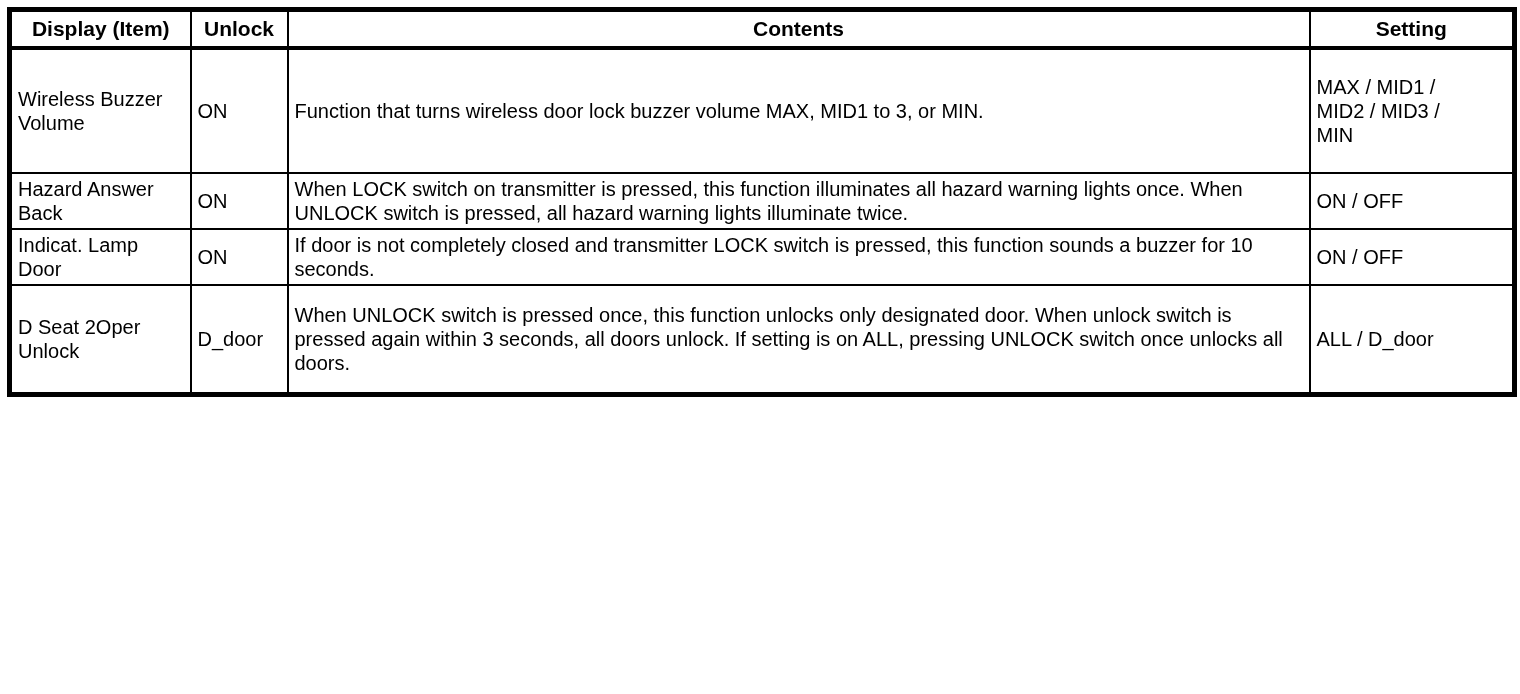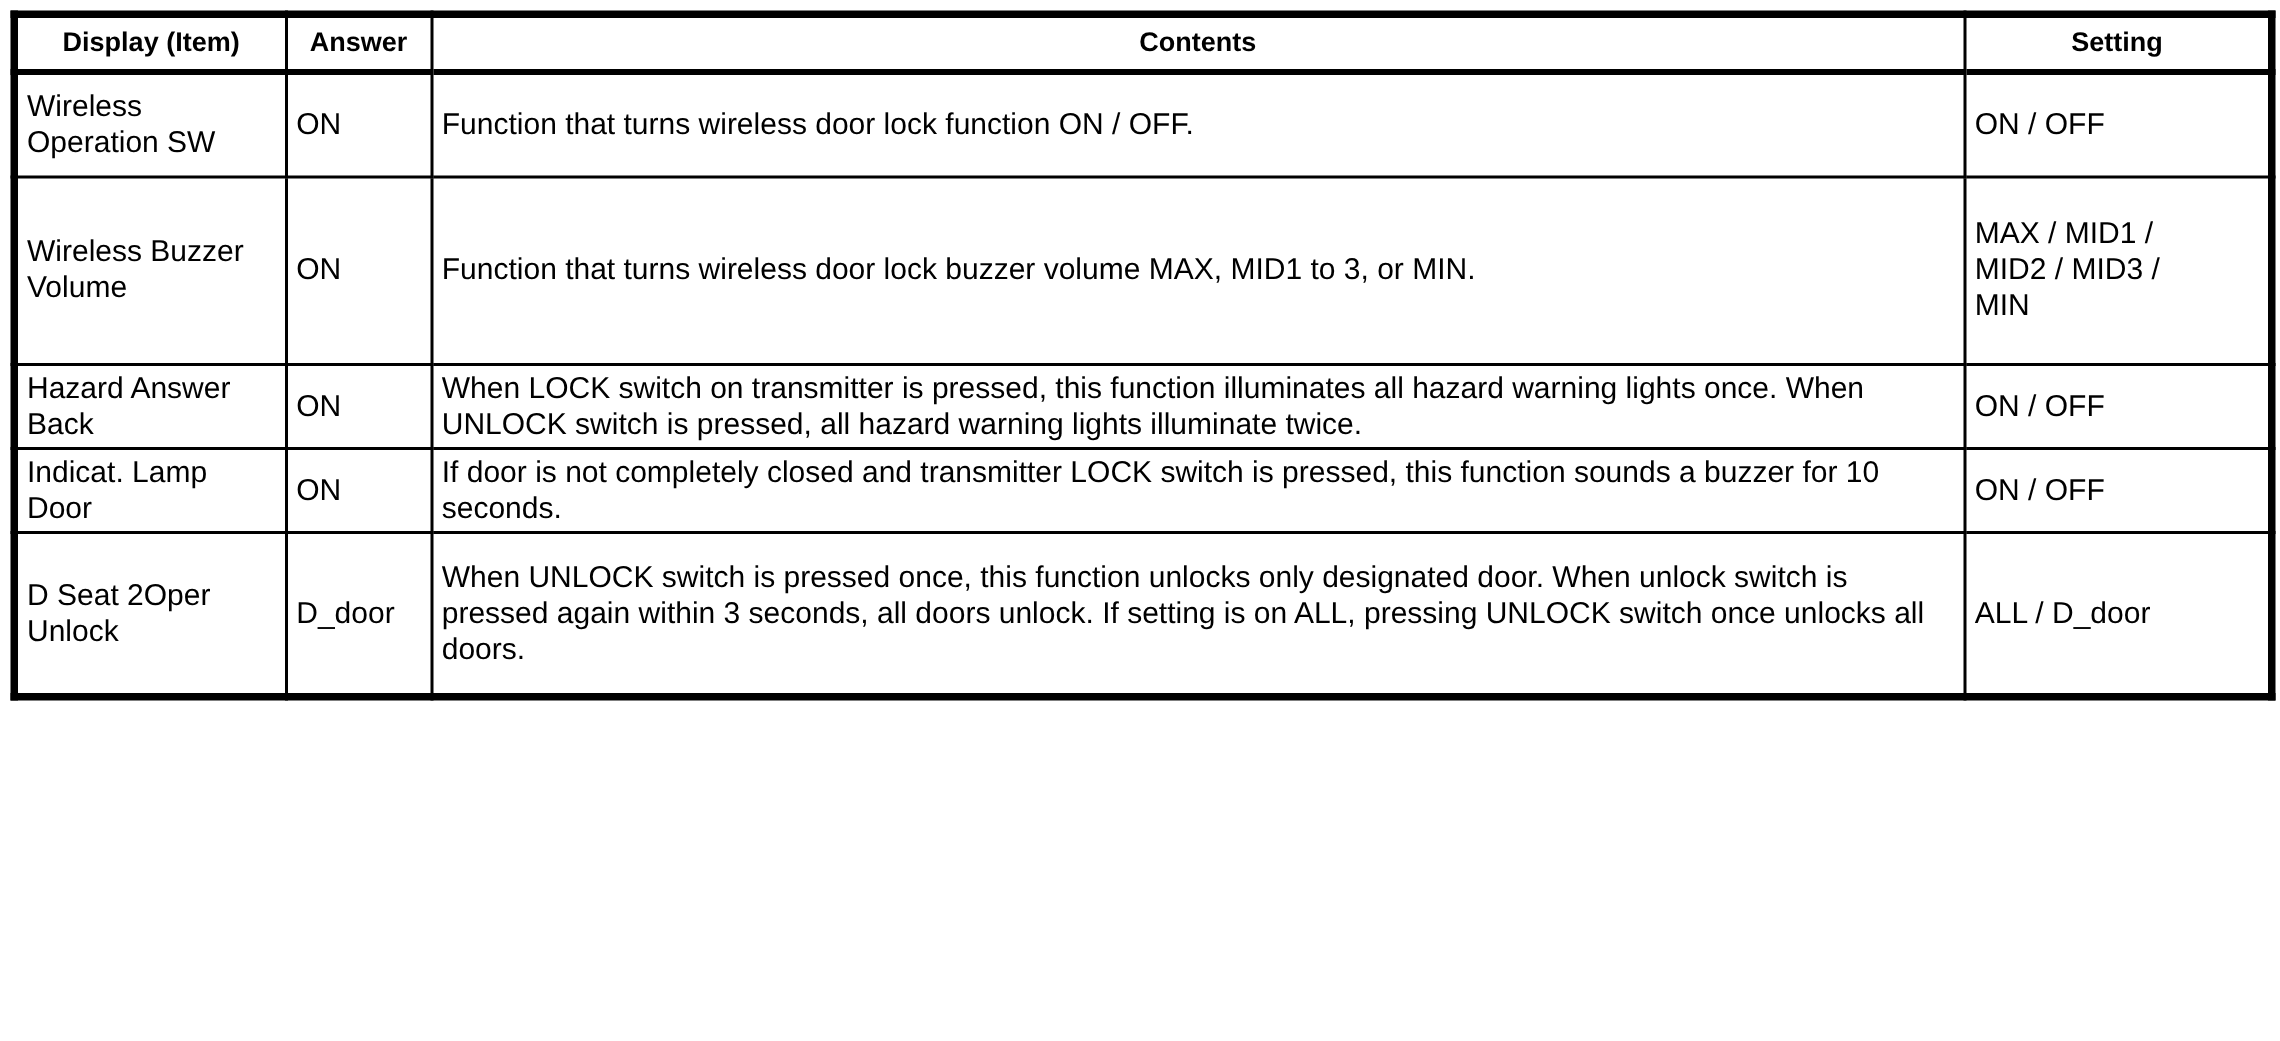--- a/index.html
+++ b/index.html
@@ -36,21 +36,21 @@
     white-space: pre-line;
     overflow: hidden;
     word-wrap: break-word;
   }
   table.spec-table {
     border: 5px solid #000000;
   }
   table.spec-table thead th {
     font-weight: bold;
     text-align: center;
-    font-size: 18px;
+    font-size: 21px;
     border-bottom: 4px solid #000000;
     padding: 4px 4px;
   }
   table.spec-table td {
     text-align: left;
   }
   
   tr.h-header { height: 38px; }
   tr.h-74  { height: 70px; }
   tr.h-103 { height: 125px; }
@@ -64,32 +64,26 @@
   <table class="spec-table">
     <colgroup>
       <col style="width:181px">
       <col style="width:97px">
       <col style="width:1022px">
       <col style="width:205px">
     </colgroup>
     <thead>
       <tr class="h-header">
         <th>Display (Item)</th>
-        <th>Answer</th>
+        <th>Unlock</th>
         <th>Contents</th>
         <th>Setting</th>
       </tr>
     </thead>
     <tbody>
-      <tr class="h-74">
-        <td>Wireless Operation SW</td>
-        <td>ON</td>
-        <td>Function that turns wireless door lock function ON / OFF.</td>
-        <td>ON / OFF</td>
-      </tr>
       <tr class="h-103">
         <td>Wireless Buzzer Volume</td>
         <td>ON</td>
         <td>Function that turns wireless door lock buzzer volume MAX, MID1 to 3, or MIN.</td>
         <td>MAX / MID1 /
 MID2 / MID3 /
 MIN</td>
       </tr>
       <tr class="h-72">
         <td>Hazard Answer Back</td>

